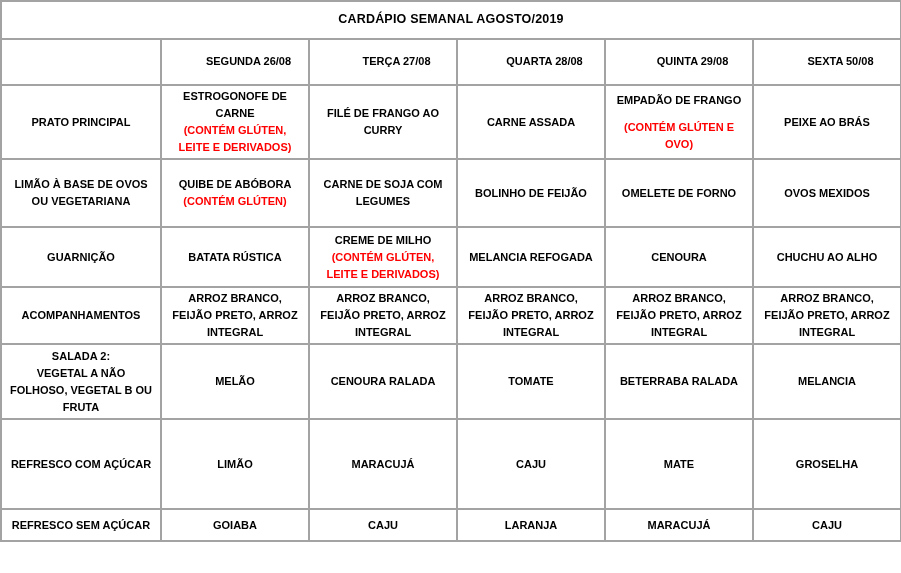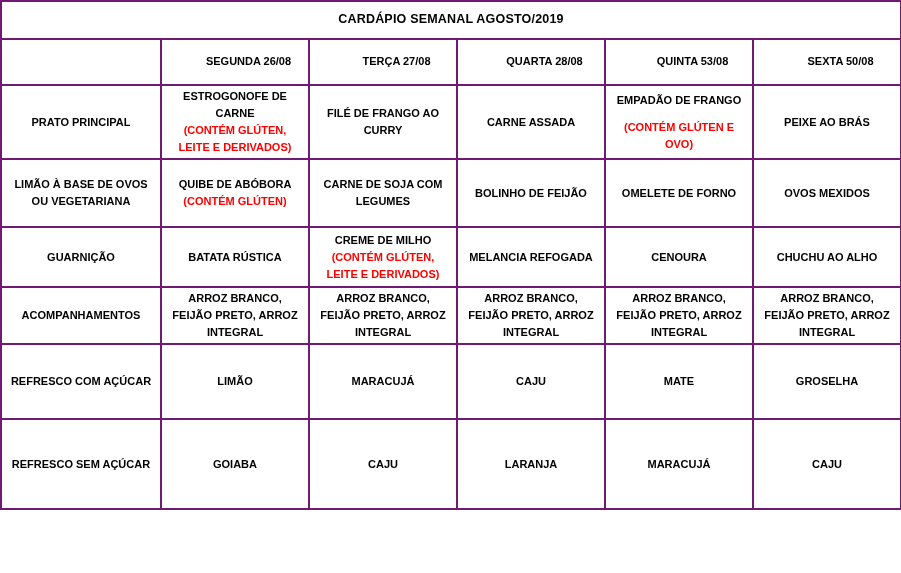--- a/index.html
+++ b/index.html
@@ -10,21 +10,21 @@
     font-family: "Liberation Sans", sans-serif;
   }
   table.menu {
     border-collapse: collapse;
     width: 901px;
     table-layout: fixed;
     background: #ffffff;
   }
   table.menu th,
   table.menu td {
-    border: 2px solid #701a75;
+    border: 2px solid #a3a3a3;
     text-align: center;
     vertical-align: middle;
     font-size: 11px;
     font-weight: bold;
     color: #000000;
     padding: 2px 5px;
     line-height: 1.55;
     overflow: hidden;
   }
   tr.title-row th {
@@ -71,21 +71,21 @@
   <thead>
     <tr class="title-row">
       <th colspan="6">CARDÁPIO SEMANAL AGOSTO/2019</th>
     </tr>
     <tr class="header-row" id="header-row">
       <th></th>
 
     <th>SEGUNDA  26/08</th>
         <th>TERÇA 27/08</th>
         <th>QUARTA 28/08</th>
-        <th>QUINTA 53/08</th>
+        <th>QUINTA 29/08</th>
         <th>SEXTA 50/08</th>
       </tr>
   </thead>
   <tbody class="menu-body" id="menu-body">
 
   <tr>
         <th class="row-label">PRATO PRINCIPAL</th>
         <td>
           <span class="dish-name">ESTROGONOFE DE CARNE</span>
           <span class="warning" style="color: rgb(255, 0, 0);">(CONTÉM GLÚTEN, LEITE E DERIVADOS)</span>
@@ -155,20 +155,41 @@
           <span class="dish-name">ARROZ BRANCO, FEIJÃO PRETO, ARROZ INTEGRAL</span>
         </td>
         <td>
           <span class="dish-name">ARROZ BRANCO, FEIJÃO PRETO, ARROZ INTEGRAL</span>
         </td>
         <td>
           <span class="dish-name">ARROZ BRANCO, FEIJÃO PRETO, ARROZ INTEGRAL</span>
         </td>
       </tr>
       <tr>
+        <th class="row-label">SALADA 2:
+VEGETAL A NÃO
+FOLHOSO, VEGETAL B OU
+FRUTA</th>
+        <td>
+          <span class="dish-name">MELÃO</span>
+        </td>
+        <td>
+          <span class="dish-name">CENOURA RALADA</span>
+        </td>
+        <td>
+          <span class="dish-name">TOMATE</span>
+        </td>
+        <td>
+          <span class="dish-name">BETERRABA RALADA</span>
+        </td>
+        <td>
+          <span class="dish-name">MELANCIA</span>
+        </td>
+      </tr>
+      <tr>
         <th class="row-label">REFRESCO COM AÇÚCAR</th>
         <td>
           <span class="dish-name">LIMÃO</span>
         </td>
         <td>
           <span class="dish-name">MARACUJÁ</span>
         </td>
         <td>
           <span class="dish-name">CAJU</span>
         </td>

